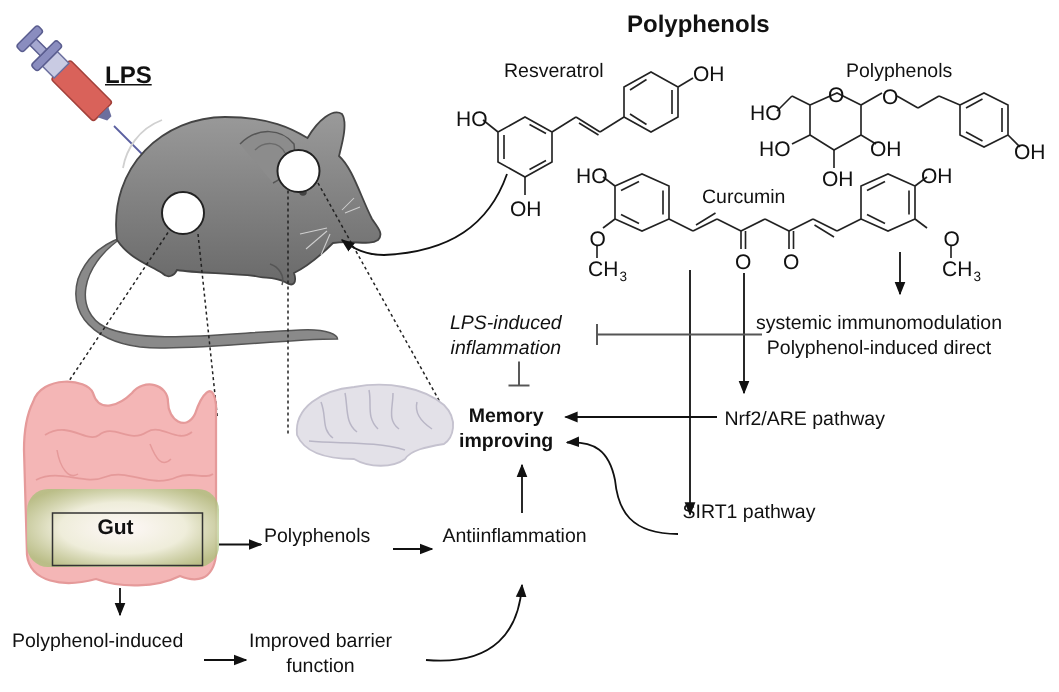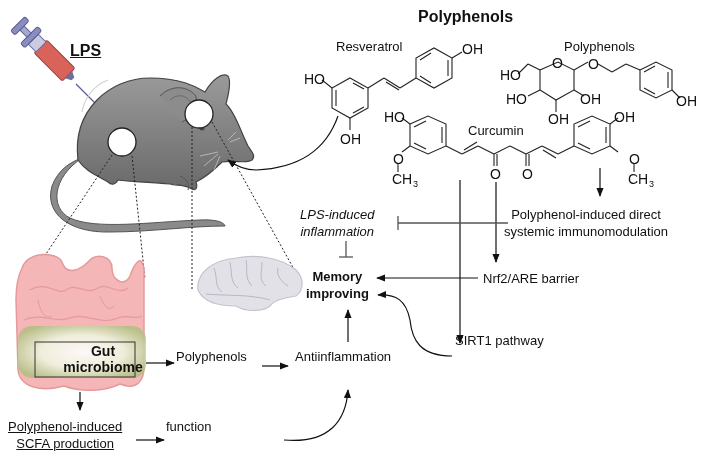--- a/index.html
+++ b/index.html
@@ -227,52 +227,51 @@
   </g>
 </svg>
 
 <div class="lbl bold" style="left:418px; top:8px; font-size:16px;">Polyphenols</div>
 <div class="lbl bold" style="left:70px; top:42px; font-size:16px;text-decoration:underline;">LPS</div>
 
 <div class="lbl" style="left:336px; top:38px;">Resveratrol</div>
 <div class="lbl" style="left:564px; top:38px;">Polyphenols</div>
 <div class="lbl" style="left:468px; top:122px;">Curcumin</div>
 
-<div class="lbl bold" style="left:35px; top:343px; width:84px; font-size:14px; line-height:16px;margin-left:26px;">
+<div class="lbl bold" style="left:35px; top:343px; width:84px; font-size:14px; line-height:16px;">
   <div>Gut</div>
-  <div>microbiome</div>
 </div>
 
 <div class="lbl" style="left:300px; top:206px;font-style:italic;">
   <div>LPS-induced</div>
   <div>inflammation</div>
 </div>
 
 <div class="lbl" style="left:504px; top:206px;">
+  <div>systemic immunomodulation</div>
   <div>Polyphenol-induced direct</div>
-  <div>systemic immunomodulation</div>
 </div>
 
 <div class="lbl" style="left:306px; top:268px;font-weight:bold;">
   <div>Memory</div>
   <div>improving</div>
 </div>
 
-<div class="lbl" style="left:483px; top:270px;">Nrf2/ARE barrier</div>
+<div class="lbl" style="left:483px; top:270px;">Nrf2/ARE pathway</div>
 
 <div class="lbl" style="left:455px; top:332px;">SIRT1 pathway</div>
 
 <div class="lbl" style="left:176px; top:348px;">
   <div>Polyphenols</div>
 </div>
 
 <div class="lbl" style="left:295px; top:348px;">
   <div>Antiinflammation</div>
 </div>
 
-<div class="lbl" style="left:8px; top:418px;text-decoration:underline;">
+<div class="lbl" style="left:8px; top:418px;">
   <div>Polyphenol-induced</div>
-  <div>SCFA production</div>
 </div>
 
 <div class="lbl" style="left:166px; top:418px;">
+  <div>Improved barrier</div>
   <div>function</div>
 </div>
 
 </body></html>

